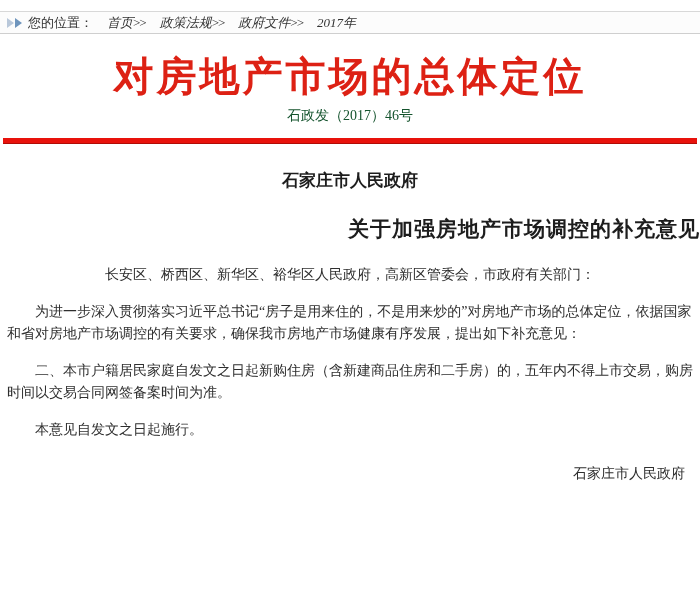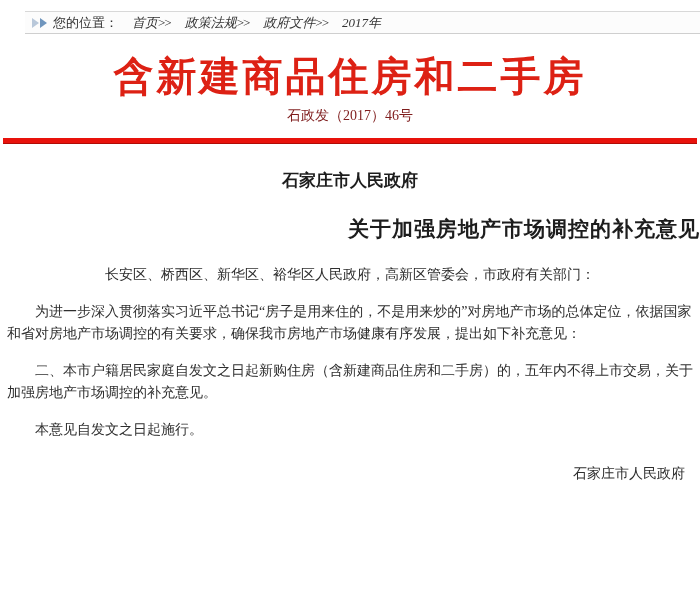--- a/index.html
+++ b/index.html
@@ -20,21 +20,20 @@
     height: 21px;
     background: #fcfcfc;
     border-top: 1px solid #d8d8d8;
     border-bottom: 1px solid #cfcfcf;
     display: flex;
     align-items: center;
     padding-left: 7px;
     font-size: 13px;
     color: #333333;
     white-space: nowrap;
-    margin-left: 25px;
   }
   .crumb-icon {
     display: inline-flex;
     align-items: center;
     margin-right: 6px;
   }
   .tri {
     width: 0; height: 0;
     border-top: 5px solid transparent;
     border-bottom: 5px solid transparent;
@@ -54,21 +53,21 @@
     font-size: 40px;
     line-height: 46px;
     font-weight: bold;
     color: #dd2114;
     letter-spacing: 3px;
   }
   .doc-number {
     margin-top: 7px;
     text-align: center;
     font-size: 14px;
-    color: #7f1d1d;
+    color: #14532d;
   }
   .red-rule {
     margin: 13px 3px 0 3px;
     height: 5px;
     background: #e8120c;
     border-bottom: 1px solid #b00b06;
   }
   
   .org-title {
     margin-top: 25px;
@@ -118,30 +117,30 @@
   <span class="crumb-link">首页</span>
   <span class="crumb-sep">&gt;&gt;</span>
   <span class="crumb-link">政策法规</span>
   <span class="crumb-sep">&gt;&gt;</span>
   <span class="crumb-link">政府文件</span>
   <span class="crumb-sep">&gt;&gt;</span>
   <span class="crumb-link">2017年</span>
 </div>
 
 <div class="masthead">
-  <div class="masthead-title">含新建商品住房和二手房</div>
+  <div class="masthead-title">对房地产市场的总体定位</div>
   <div class="doc-number">石政发（2017）46号</div>
   <div class="red-rule"></div>
 </div>
 
 <div class="doc-content">
   <div class="org-title">石家庄市人民政府</div>
   <div class="subject-title">关于加强房地产市场调控的补充意见</div>
 
   <div class="doc-body">
     <p class="salutation">长安区、桥西区、新华区、裕华区人民政府，高新区管委会，市政府有关部门：</p>
     <p class="para">为进一步深入贯彻落实习近平总书记“房子是用来住的，不是用来炒的”对房地产市场的总体定位，依据国家和省对房地产市场调控的有关要求，确保我市房地产市场健康有序发展，提出如下补充意见：</p>
-    <p class="para">二、本市户籍居民家庭自发文之日起新购住房（含新建商品住房和二手房）的，五年内不得上市交易，关于加强房地产市场调控的补充意见。</p>
+    <p class="para">二、本市户籍居民家庭自发文之日起新购住房（含新建商品住房和二手房）的，五年内不得上市交易，购房时间以交易合同网签备案时间为准。</p>
     <p class="para">本意见自发文之日起施行。</p>
     <p class="signature">石家庄市人民政府</p>
 
   </div>
 </div>
 
 </body></html>

